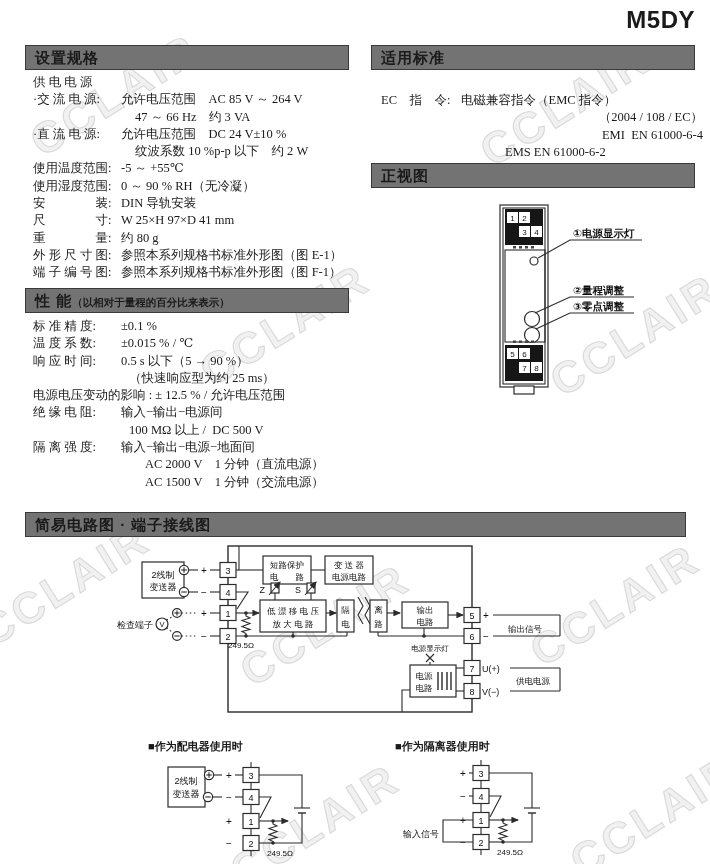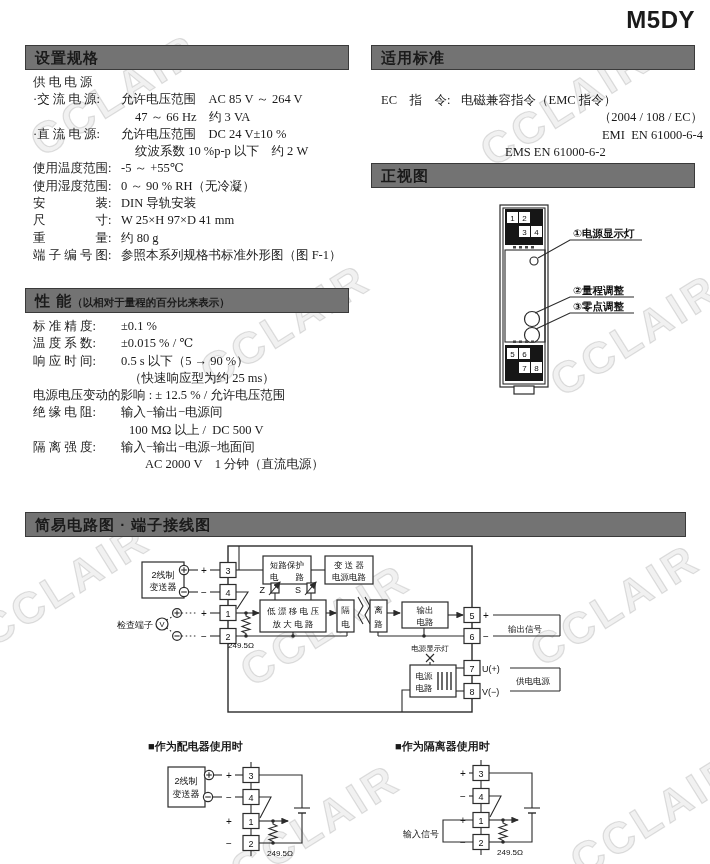--- a/index.html
+++ b/index.html
@@ -100,20 +100,24 @@
     </div>
   <div class="ln">
       <span class="lb">尺　　　　寸:</span>
       <span class="vl">W 25×H 97×D 41 mm</span>
     </div>
   <div class="ln">
       <span class="lb">重　　　　量:</span>
       <span class="vl">约 80 g</span>
     </div>
   <div class="ln">
+      <span class="lb">外 形 尺 寸 图:</span>
+      <span class="vl">参照本系列规格书标准外形图（图 E-1）</span>
+    </div>
+  <div class="ln">
       <span class="lb">端 子 编 号 图:</span>
       <span class="vl">参照本系列规格书标准外形图（图 F-1）</span>
     </div>
 </div>
 
 <div class="abs sec-head" style="left:25px;top:288px;width:313px">
   <span>性 能</span><span class="note">（以相对于量程的百分比来表示）</span>
 </div>
 <div class="abs tblock" style="left:25px;top:318px;width:335px">
   <div class="ln">
@@ -147,20 +151,21 @@
   <div class="ln">
       <span class="lb">隔 离 强 度:</span>
       <span class="vl">输入−输出−电源−地面间</span>
     </div>
   <div class="ln">
       <span class="lb"></span>
       <span class="vl" style="padding-left:24px">AC 2000 V　1 分钟（直流电源）</span>
     </div>
   <div class="ln">
       <span class="lb"></span>
+      <span class="vl" style="padding-left:24px">AC 1500 V　1 分钟（交流电源）</span>
     </div>
 </div>
 
 <div class="abs sec-head" style="left:371px;top:45px;width:313px">适用标准</div>
 <div class="abs tblock" style="left:373px;top:92px;width:330px">
   <div class="ln">
       <span class="lb std">EC　指　令:</span>
       <span class="vl">电磁兼容指令（EMC 指令）</span>
     </div>
   <div class="ln ind1">

